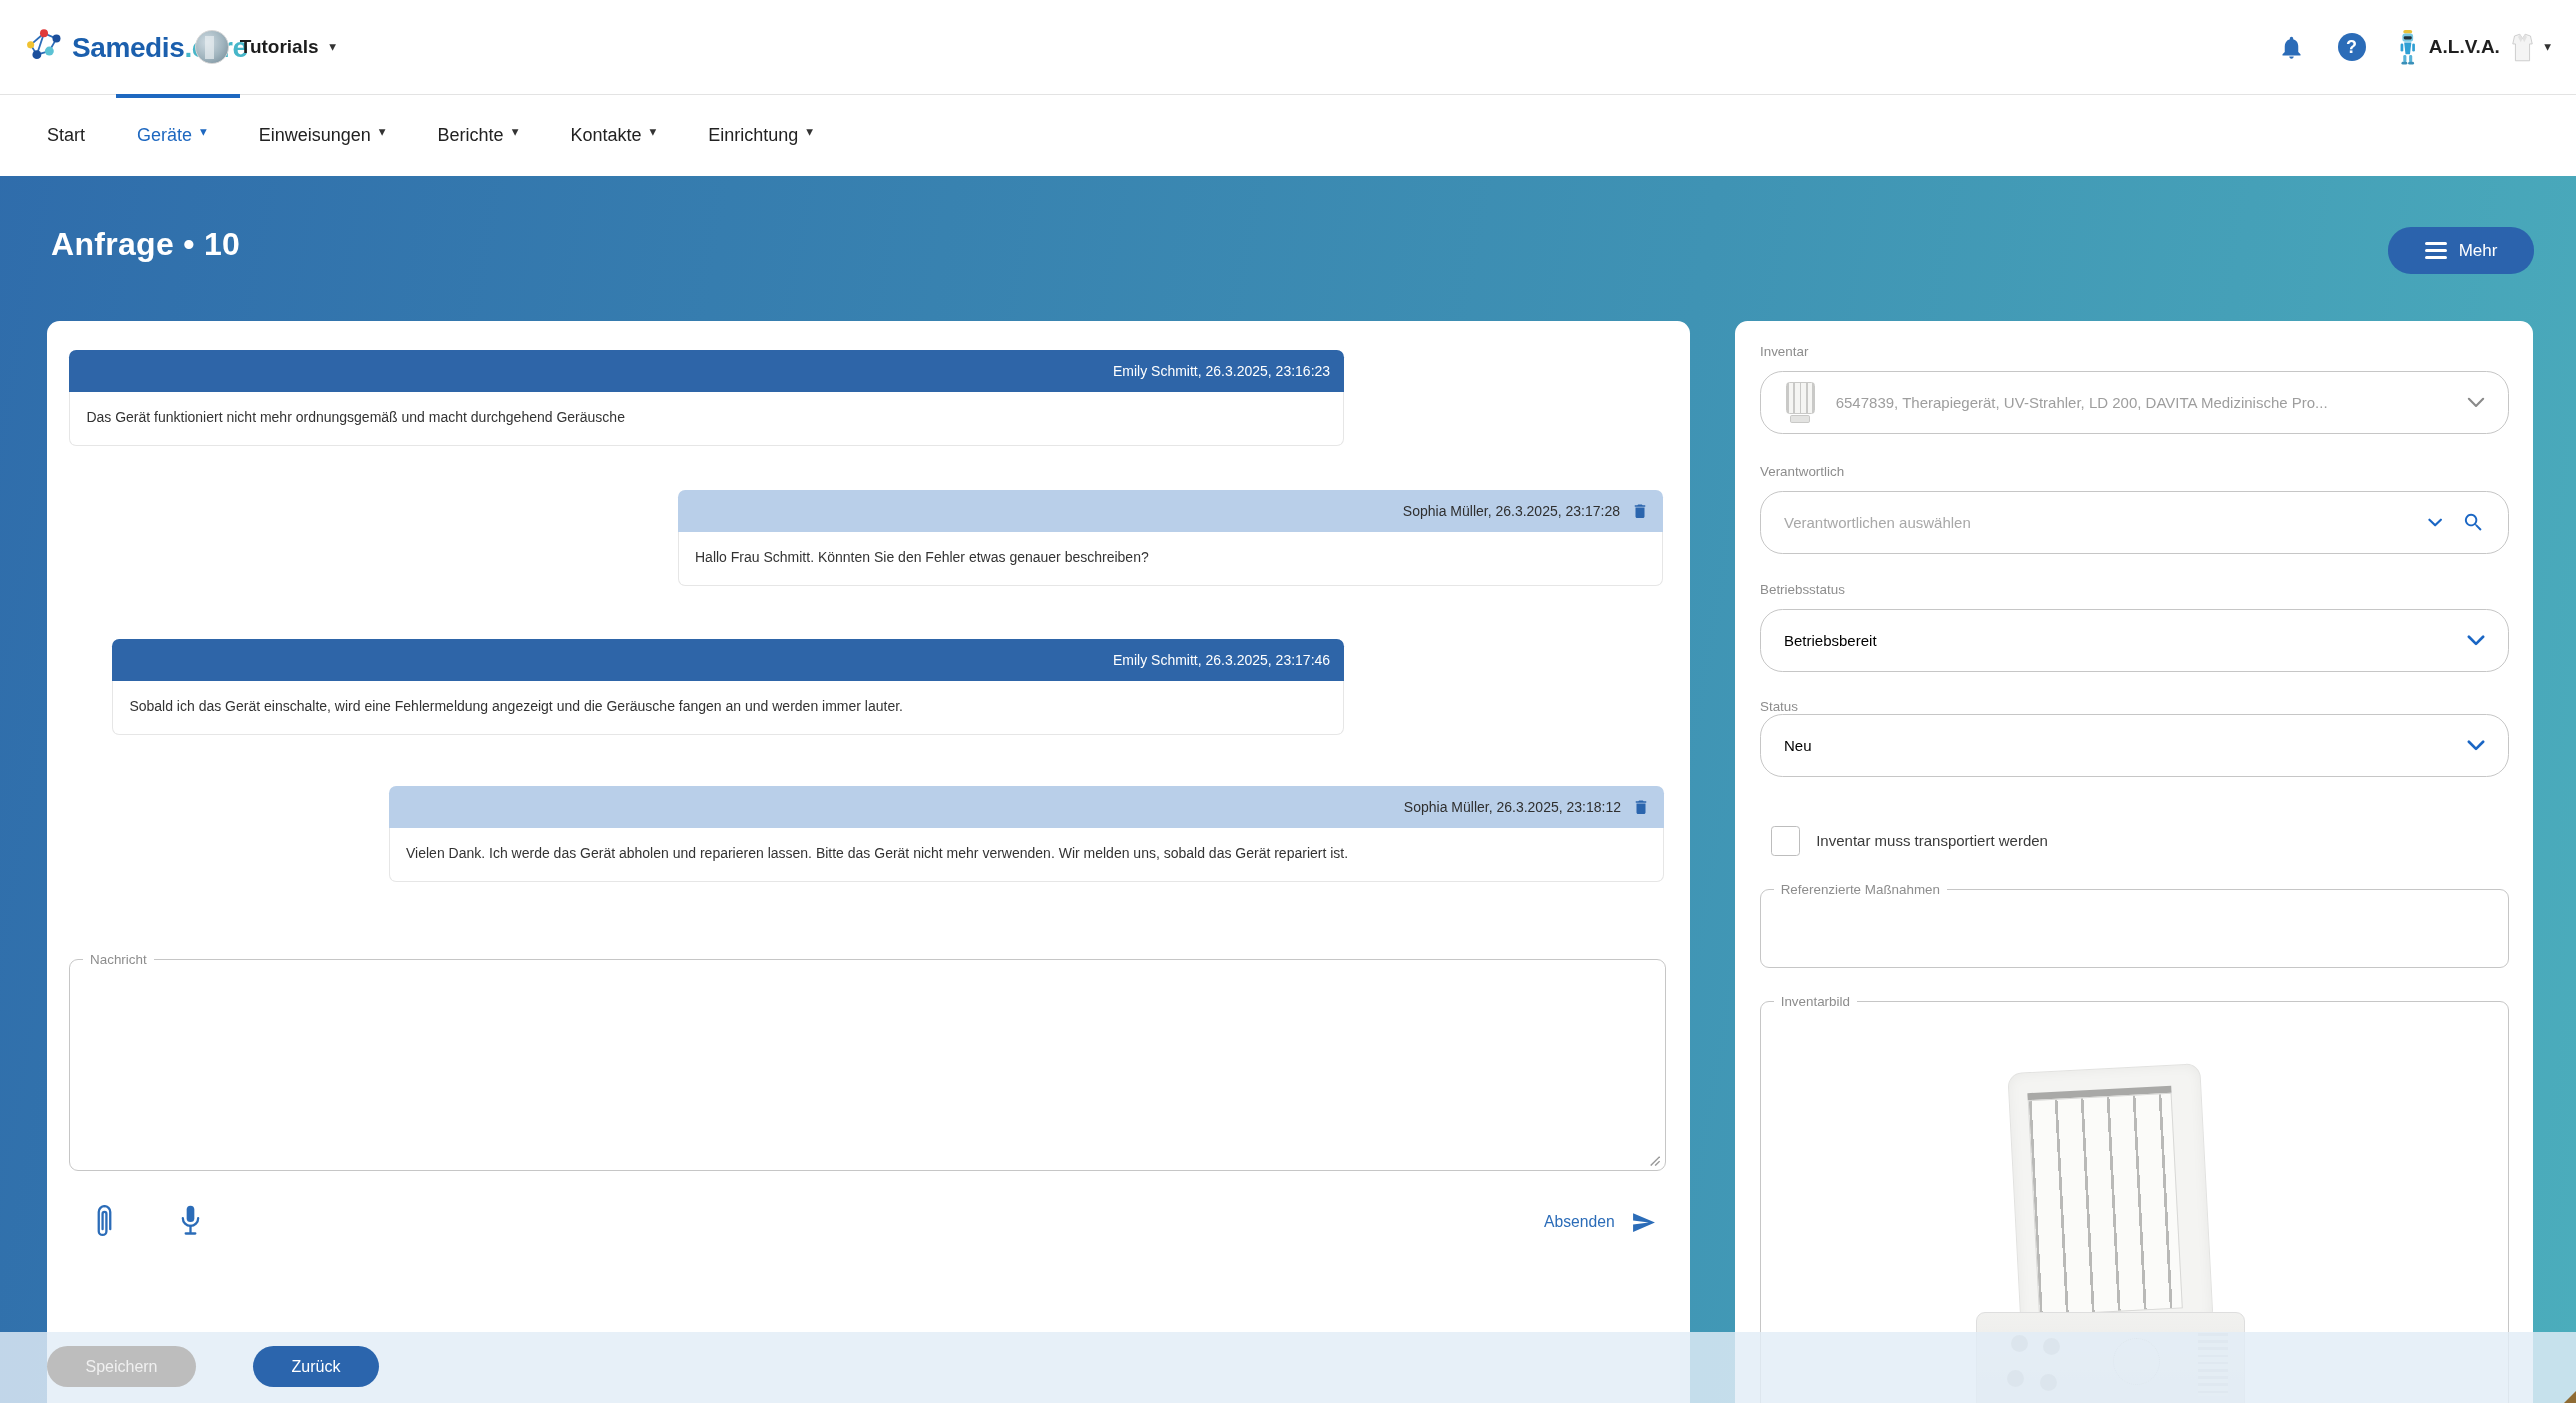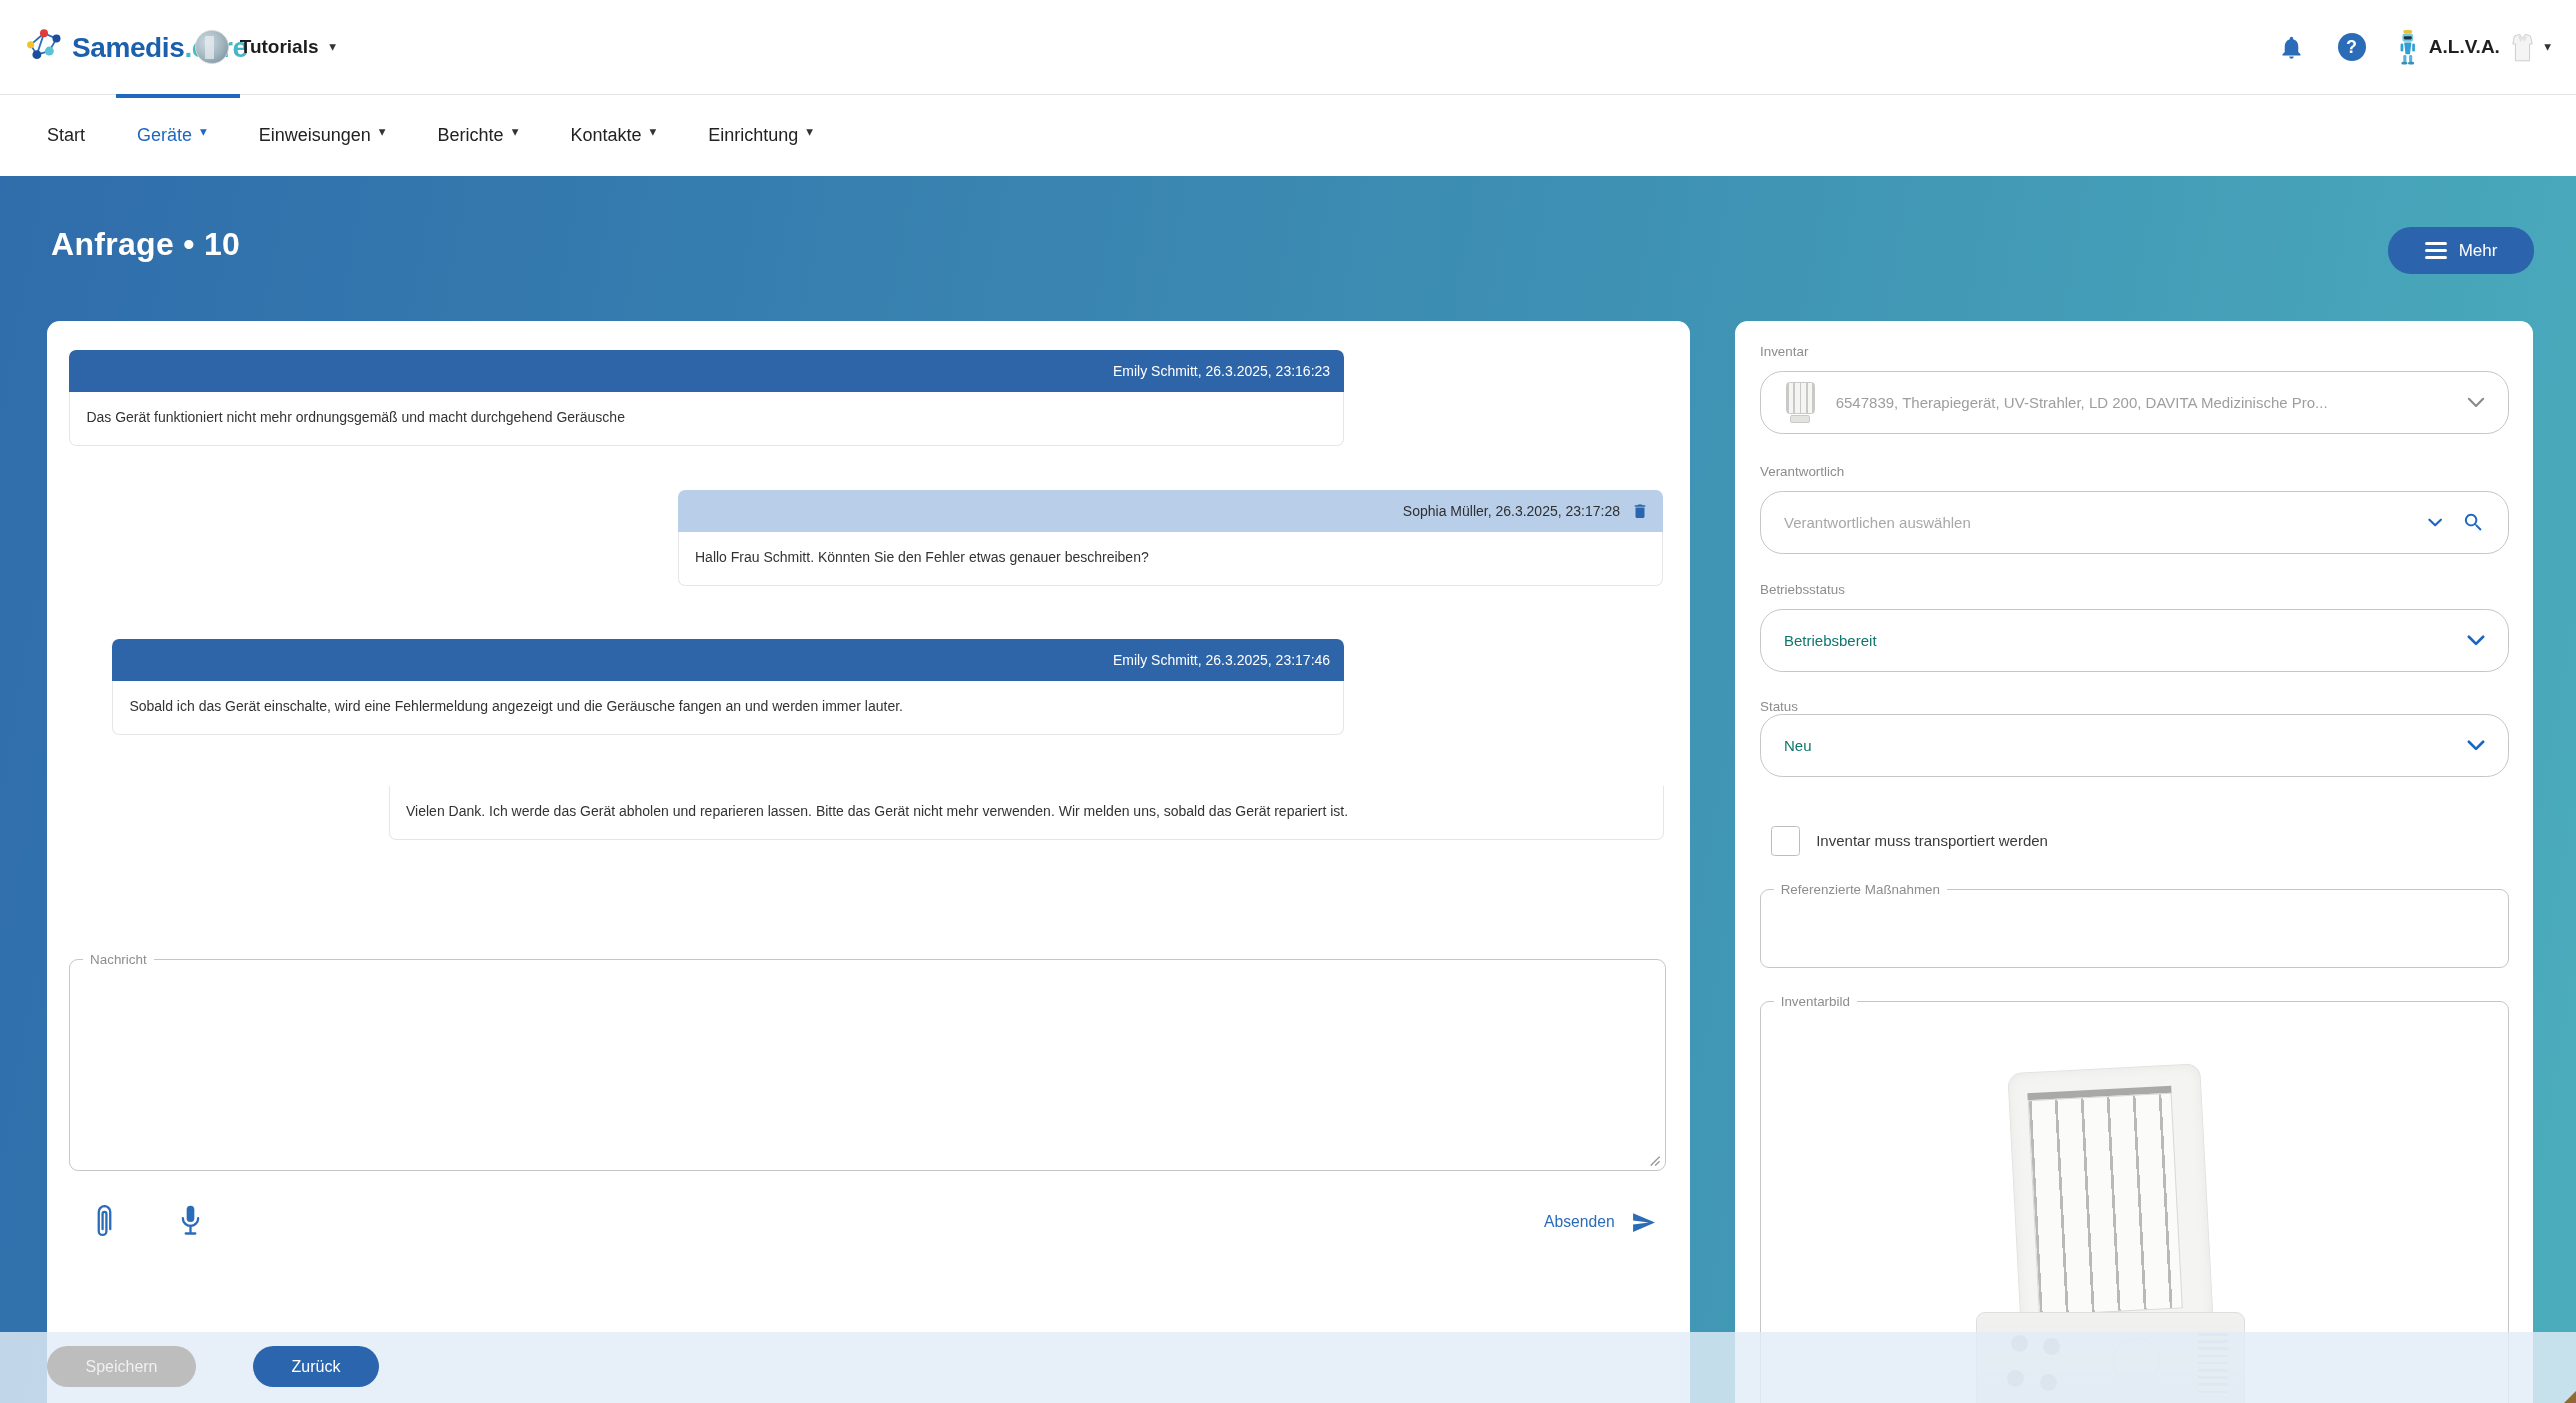--- a/index.html
+++ b/index.html
@@ -70,21 +70,21 @@
                  justify-content:space-between; padding:0 32px 0 42px; }
   .compose-left { display:flex; align-items:center; gap:56px; }
   .send-group { display:flex; align-items:center; gap:14.3px; cursor:pointer; }
   .send-label { color:#2b6cb8; font-size:15.7px; font-weight:500; }
 
   
   .side-inner { position:absolute; left:25px; top:0; width:749px; }
   .side-label { position:absolute; font-size:13.4px; color:#8d8d8d; }
   .field { position:absolute; width:749px; height:63px; border:0.9px solid #c6c6c6; border-radius:22.4px;
            background:#fff; display:flex; align-items:center; padding:0 23px; gap:19.7px; }
-  .field-text { flex:1; font-size:15px; color:#0f766e; white-space:nowrap; overflow:hidden; }
+  .field-text { flex:1; font-size:15px; color:#000000; white-space:nowrap; overflow:hidden; }
   .field-text.muted { color:#9e9e9e; }
   .field input { flex:1; border:none; outline:none; font-family:inherit; font-size:15px; color:#1f1f1f; }
   .field input::placeholder { color:#a8a8a8; }
   .mini-device { width:32px; height:41px; position:relative; flex:0 0 auto; }
   .mini-device .pnl { position:absolute; left:1.8px; top:0; width:29px; height:32px; border:0.9px solid #c9c9c7; border-radius:3.6px;
         background:repeating-linear-gradient(90deg,#c9c9c7 0 1.8px,#f5f5f3 1.8px 6.3px); }
   .mini-device .bse { position:absolute; left:6.3px; bottom:0; width:19.7px; height:8px; background:#e3e3e1; border:0.9px solid #c9c9c7; border-radius:1.8px; }
   .checkbox-row { position:absolute; left:10.7px; top:505px; display:flex; align-items:center; gap:16px; cursor:pointer; }
   .checkbox { width:29.5px; height:29.5px; border:1.8px solid #bdbdbd; border-radius:3.6px; background:#fff; }
   .checkbox-label { font-size:15px; color:#3a3a3a; }
@@ -235,20 +235,26 @@
     </article>
 
     <article class="msg" style="left:22.4px; top:318px; width:1275px;padding-left:43px;">
       <div class="msg-header dark">
         <span>Emily Schmitt, 26.3.2025, 23:17:46</span>
       </div>
       <div class="msg-body">Sobald ich das Gerät einschalte, wird eine Fehlermeldung angezeigt und die Geräusche fangen an und werden immer lauter.</div>
     </article>
 
     <article class="msg" style="left:342px; top:465px; width:1275px;">
+      <div class="msg-header light">
+        <span>Sophia Müller, 26.3.2025, 23:18:12</span>
+        <svg class="trash" viewBox="0 0 24 24">
+          <path fill="#2b65ad" d="M6 19c0 1.1.9 2 2 2h8c1.1 0 2-.9 2-2V7H6v12zM19 4h-3.5l-1-1h-5l-1 1H5v2h14V4z"></path>
+        </svg>
+      </div>
       <div class="msg-body">Vielen Dank. Ich werde das Gerät abholen und reparieren lassen. Bitte das Gerät nicht mehr verwenden. Wir melden uns, sobald das Gerät repariert ist.</div>
     </article>
 
     <fieldset class="msg-fieldset nachricht">
       <legend>Nachricht</legend>
       <textarea style=""></textarea>
       <svg class="resize-handle" width="12.5" height="12.5" viewBox="0 0 14 14">
         <line x1="3" y1="13" x2="13" y2="3" stroke="#9a9a9a" stroke-width="1.6"></line>
         <line x1="8" y1="13" x2="13" y2="8" stroke="#9a9a9a" stroke-width="1.6"></line>
       </svg>

